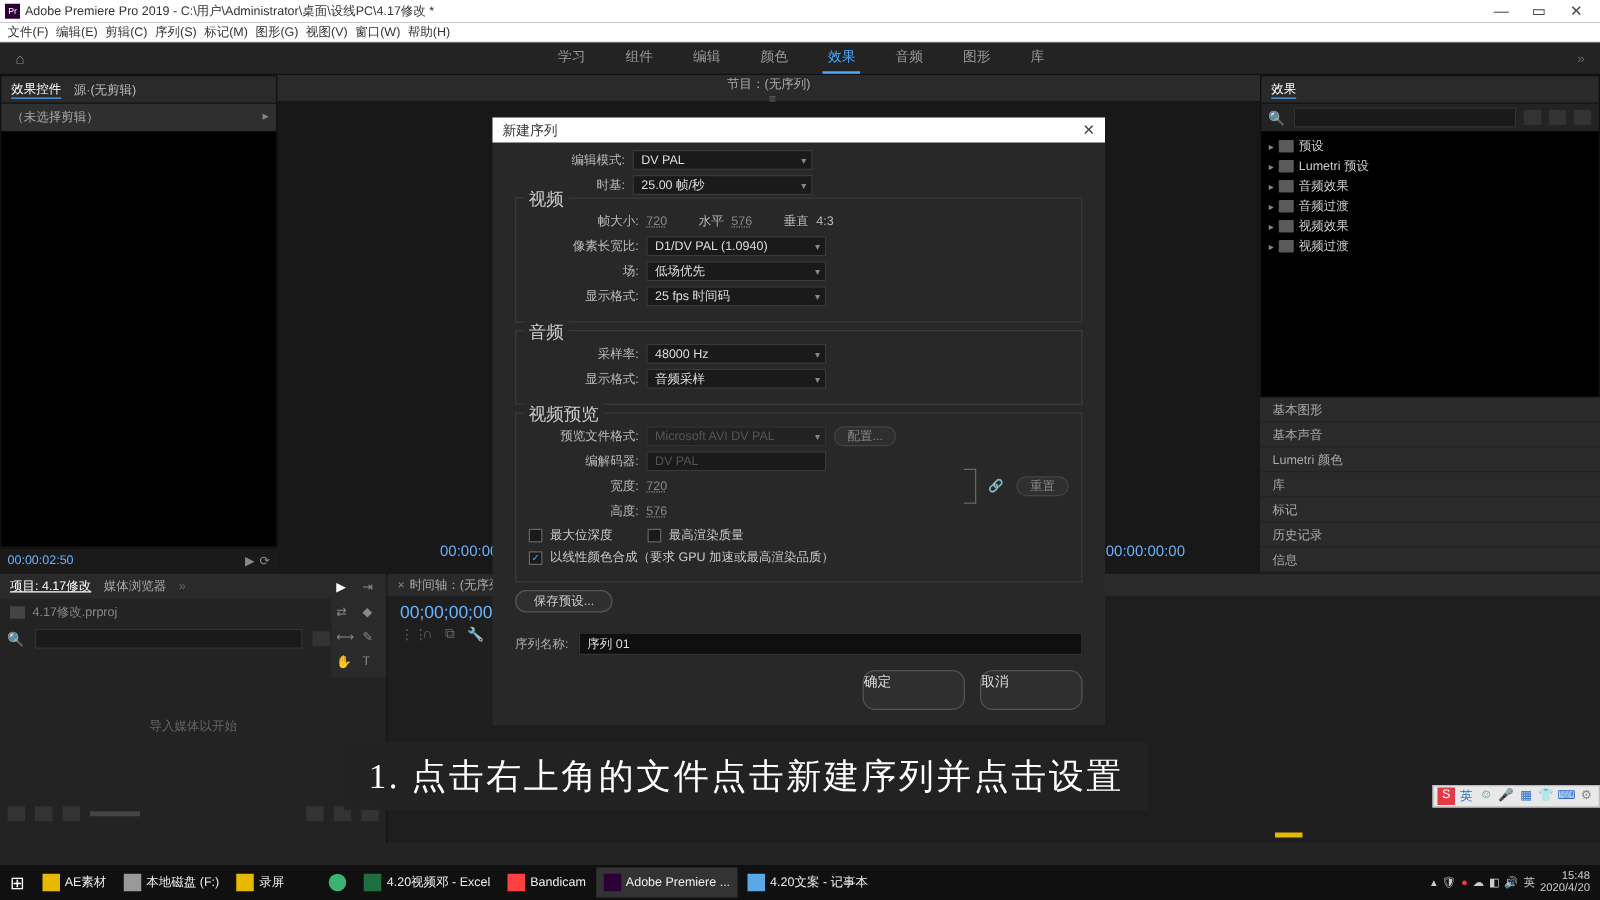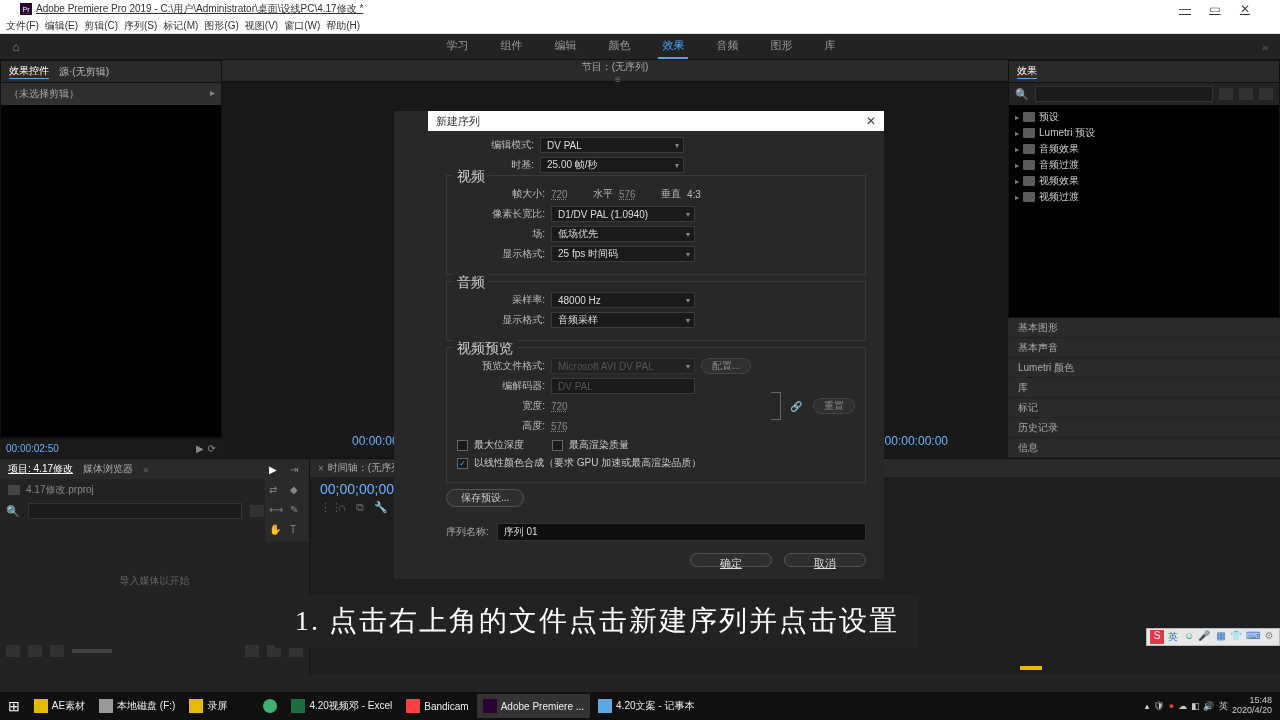--- a/index.html
+++ b/index.html
@@ -1,18 +1,18 @@
 <!DOCTYPE html>
 <html><head>
 <meta charset="utf-8">
 <style>
 * { margin: 0; padding: 0; box-sizing: border-box; font-family: "Microsoft YaHei", sans-serif; }
 body { background: #232323; color: #aaa; font-size: 11px; overflow: hidden; width: 1280px; height: 720px; position: relative; }
 
-.titlebar { background: #fff; height: 18px; display: flex; align-items: center; padding: 0 20px; color: #333; font-size: 10px; text-decoration: underline; }
+.titlebar { background: #fff; height: 18px; display: flex; align-items: center; padding: 0 4px; color: #333; font-size: 10px; }
 .titlebar .icon { width: 12px; height: 12px; background: #2d0035; margin-right: 4px; display: flex; align-items: center; justify-content: center; font-size: 7px; color: #fff; }
 .titlebar .spacer { flex: 1; }
 .titlebar .win-btn { width: 30px; text-align: center; font-size: 12px; color: #444; }
 
 .menubar { background: #fff; height: 16px; display: flex; align-items: center; padding: 0 4px; font-size: 10px; color: #333; gap: 2px; border-bottom: 1px solid #ddd; }
 .menubar span { padding: 0 2px; }
 
 .toolbar { background: #232323; height: 26px; display: flex; align-items: center; border-bottom: 1px solid #111; }
 .toolbar .home { width: 32px; text-align: center; font-size: 12px; color: #888; }
 .toolbar .tabs { flex: 1; display: flex; justify-content: center; gap: 24px; }
@@ -60,21 +60,21 @@
 .proj-bottom { display: flex; align-items: center; padding: 4px 6px; gap: 8px; }
 .proj-bic { width: 14px; height: 12px; background: #333; }
 
 .timeline-panel { flex: 1; background: #1e1e1e; position: relative; }
 .tl-header { height: 18px; background: #2a2a2a; display: flex; align-items: center; padding: 0 8px; font-size: 10px; }
 .tl-tc { font-size: 14px; color: #6ab4ff; padding: 4px 10px; }
 .tl-icons { display: flex; gap: 6px; padding: 0 10px; }
 .tl-ic { width: 12px; height: 12px; color: #666; }
 .tool-ic { width: 14px; height: 14px; color: #888; font-size: 10px; }
 
-.dialog { position: absolute; left: 394px; top: 111px; width: 490px; background: #282828; z-index: 100; font-size: 10px; padding-left: 34px; }
+.dialog { position: absolute; left: 394px; top: 94px; width: 490px; background: #282828; z-index: 100; font-size: 10px; }
 .dlg-title { background: #fff; color: #333; height: 20px; display: flex; align-items: center; padding: 0 8px; font-size: 11px; }
 .dlg-title .spacer { flex: 1; }
 .dlg-title .x { font-size: 12px; color: #444; }
 .dlg-tabs { display: flex; gap: 20px; padding: 10px 18px 6px; }
 .dlg-tab { color: #aaa; padding-bottom: 2px; }
 .dlg-tab.active { color: #fff; border-bottom: 2px solid #4aa8ff; }
 .dlg-body { padding: 4px 18px 10px; }
 .fieldset { border: 1px solid #3a3a3a; padding: 8px 10px 10px; margin-bottom: 6px; position: relative; }
 .legend { position: absolute; top: -8px; left: 6px; background: #282828; padding: 0 4px; color: #ccc; font-size: 14px; }
 .row { display: flex; align-items: center; height: 20px; gap: 6px; }
@@ -86,21 +86,21 @@
 .tbx { background: #1a1a1a; border: 1px solid #3a3a3a; height: 16px; width: 144px; color: #666; padding: 0 6px; font-size: 10px; display: flex; align-items: center; }
 .dd.disabled { background: #222; color: #555; border-color: #333; }
 .tbx.disabled { color: #555; }
 .small-btn { background: #2f2f2f; border: 1px solid #444; border-radius: 8px; height: 16px; padding: 0 10px; color: #888; font-size: 10px; }
 .cb-row { display: flex; align-items: center; gap: 6px; height: 18px; font-size: 10px; color: #ccc; }
 .cb { width: 11px; height: 11px; border: 1px solid #666; background: #1a1a1a; display: flex; align-items: center; justify-content: center; font-size: 8px; color: #4aa8ff; }
 .pill-btn { background: #2f2f2f; border: 1px solid #555; border-radius: 9px; height: 18px; padding: 0 14px; color: #ccc; font-size: 10px; }
 .seq-name-row { display: flex; align-items: center; gap: 8px; padding: 6px 18px; }
 .seq-name-inp { flex: 1; background: #0f0f0f; border: 1px solid #333; height: 18px; color: #ddd; padding: 0 6px; font-size: 10px; }
 .dlg-buttons { display: flex; justify-content: flex-end; gap: 12px; padding: 6px 18px 12px; }
-.dlg-btn { background: #2f2f2f; border: 1px solid #555; border-radius: 10px; height: 14px; width: 82px; color: #ddd; font-size: 11px; text-align: center; line-height: 18px; text-decoration: underline; }
+.dlg-btn { background: #2f2f2f; border: 1px solid #555; border-radius: 10px; height: 32px; width: 82px; color: #ddd; font-size: 11px; text-align: left; line-height: 18px; }
 
 .tutorial-overlay { position: absolute; left: 275px; top: 594px; background: rgba(35,35,35,0.95); padding: 8px 20px; font-size: 28px; color: #fff; font-family: "KaiTi","STKaiti",serif; letter-spacing: 2px; }
 
 .taskbar { position: absolute; bottom: 0; left: 0; right: 0; height: 28px; background: #101010; display: flex; align-items: center; padding: 0 2px; gap: 2px; }
 .tb-btn { height: 24px; padding: 0 6px; display: flex; align-items: center; gap: 4px; font-size: 10px; color: #eee; }
 .tb-btn.active { background: #333; }
 .tb-ic { width: 14px; height: 14px; }
 .taskbar .spacer { flex: 1; }
 .tray { display: flex; align-items: center; gap: 4px; font-size: 9px; color: #ccc; padding: 0 6px; }
 .tray .clock { text-align: right; line-height: 1.1; }

